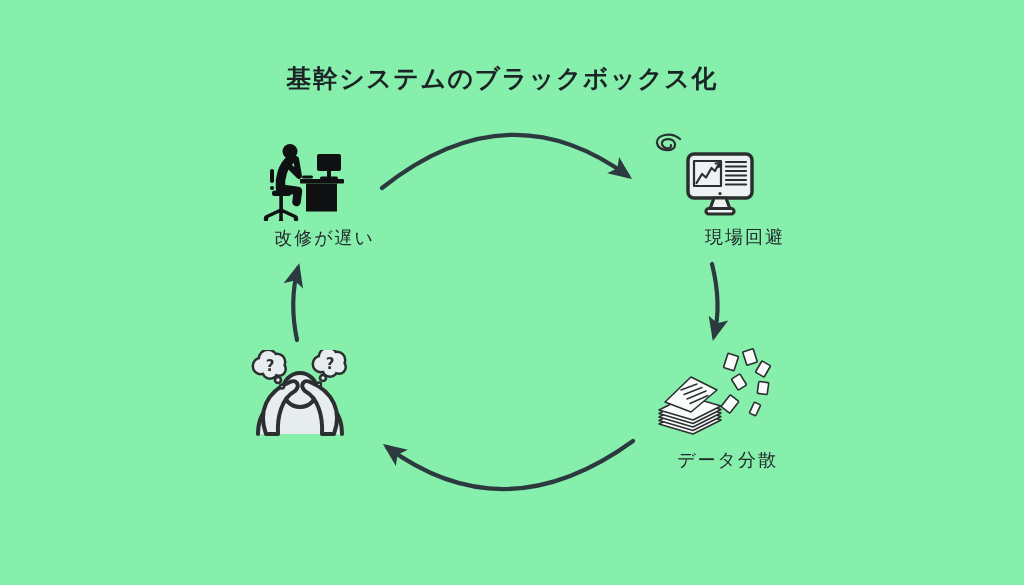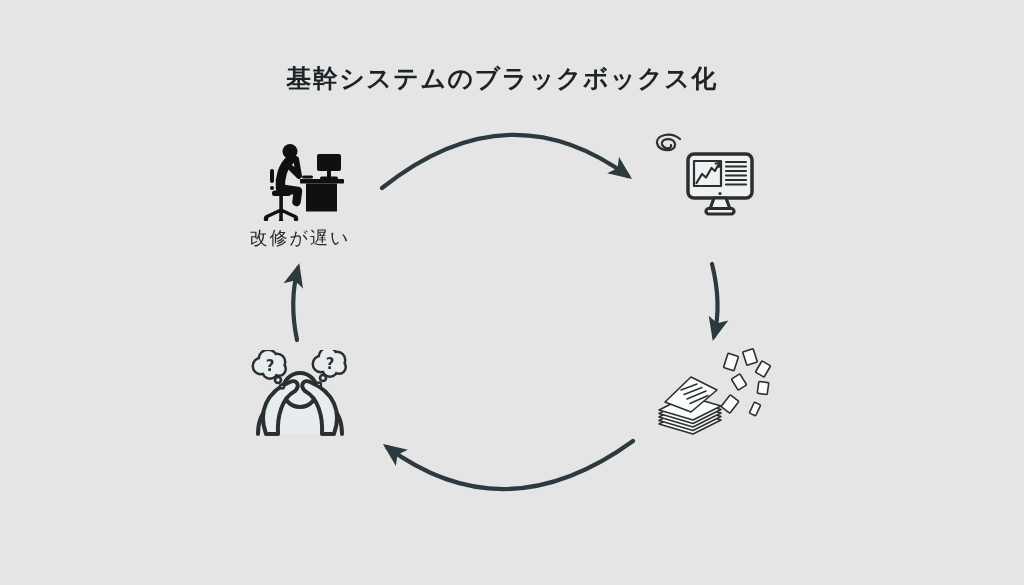--- a/index.html
+++ b/index.html
@@ -1,30 +1,30 @@
 <!DOCTYPE html>
 <html><head>
 <meta charset="utf-8">
 <style>
   html,body{margin:0;padding:0;}
   #canvas{
     position:relative;
     width:1024px;height:585px;
-    background:#e5e5e5;
+    background:#86efac;
     overflow:hidden;
     font-family:"Liberation Sans","DejaVu Sans",sans-serif;
   }
   .title{
     position:absolute;left:0;top:62px;width:1004px;
     text-align:center;
     font-size:25px;font-weight:700;letter-spacing:1.5px;
     color:#1c2326;
   }
   .arrows-layer{position:absolute;left:0;top:0;}
-  .node{position:absolute;text-align:center;}
+  .node{position:absolute;text-align:right;}
   .node .label{
     display:block;margin-top:5px;
     font-size:18px;letter-spacing:2px;color:#23292b;
     white-space:nowrap;
   }
   .iconwrap{position:relative;margin:0 auto;}
   .node svg{display:block;margin:0 auto;}
   #node-tr .iconwrap{width:120px;height:88px;}
   #node-tr .spiral{position:absolute;left:2px;top:0px;}
   #node-tr .monitor{position:absolute;left:34px;top:14px;}
@@ -102,20 +102,21 @@
             <line x1="44" y1="25" x2="64" y2="25"></line>
             <line x1="44" y1="29.5" x2="64" y2="29.5"></line>
             <line x1="44" y1="34" x2="64" y2="34"></line>
             <line x1="44" y1="38.5" x2="64" y2="38.5"></line>
           </g>
           <path d="M32,52 L28,63 L48,63 L44,52 Z" fill="#eef2f3" stroke-width="3.2"></path>
           <rect x="24" y="62.5" width="28" height="5.5" rx="2.7" fill="#eef2f3" stroke-width="3.2"></rect>
         </g>
       </svg>
     </div>
+    <span class="label">現場回避</span>
   </div>
 
   <div class="node" id="node-br" style="left:648px;top:348px;width:130px;">
     <svg width="125" height="95" viewBox="0 0 125 95">
       <g stroke="#2b2f30" stroke-width="1.6" stroke-linejoin="round" stroke-linecap="round" fill="#fafcfc">
 
         <polygon points="8,76 42,86 70,72 36,62"></polygon>
         <polygon points="8,72.5 42,82.5 70,68.5 36,58.5"></polygon>
         <polygon points="8,69 42,79 70,65 36,55"></polygon>
         <polygon points="8,65.5 42,75.5 70,61.5 36,51.5"></polygon>
@@ -145,20 +146,21 @@
             <rect x="-5" y="-6" width="10" height="12" rx="1"></rect>
           </g>
         <g transform="translate(79,56) rotate(38)">
             <rect x="-5.5" y="-7.5" width="11" height="15" rx="1"></rect>
           </g>
         <g transform="translate(104,61) rotate(-65)">
             <rect x="-6" y="-3.5" width="12" height="7" rx="1"></rect>
           </g>
       </g>
     </svg>
+    <span class="label">データ分散</span>
   </div>
 
   <div class="node" id="node-bl" style="left:220px;top:350px;width:160px;">
     <svg width="112" height="88" viewBox="0 0 112 88">
       <g stroke="#2b2f30" stroke-linejoin="round" stroke-linecap="round">
 
         <path d="M14,84 C14,58 32,46 56,46 C80,46 98,58 98,84" fill="#e7edef" stroke-width="4"></path>
 
         <circle cx="56" cy="40" r="17" fill="#e7edef" stroke-width="4"></circle>
 

